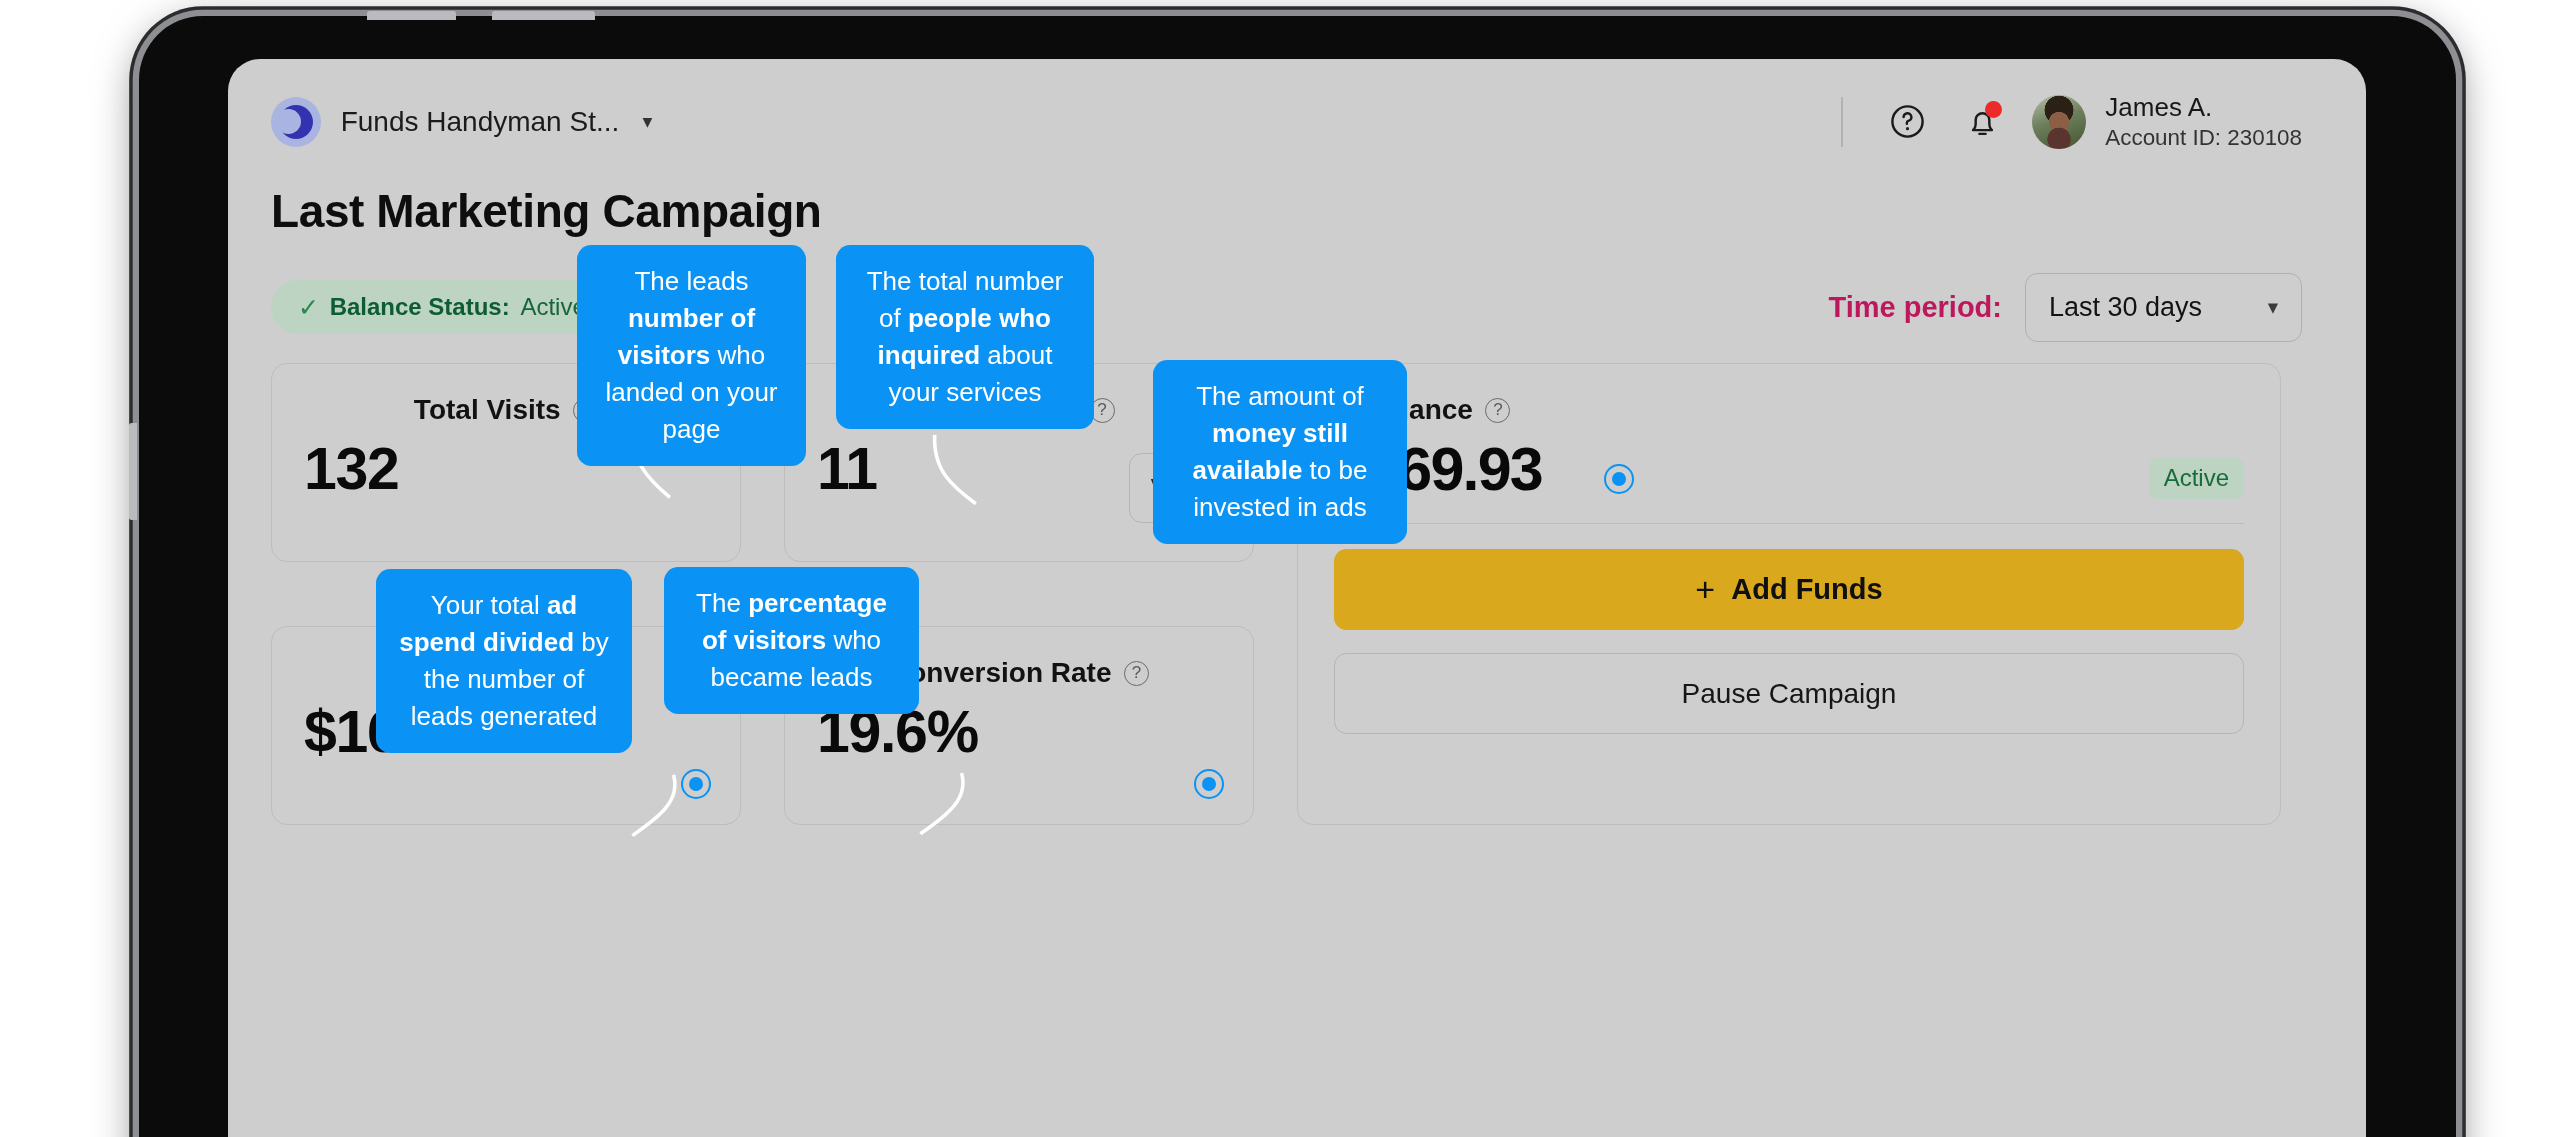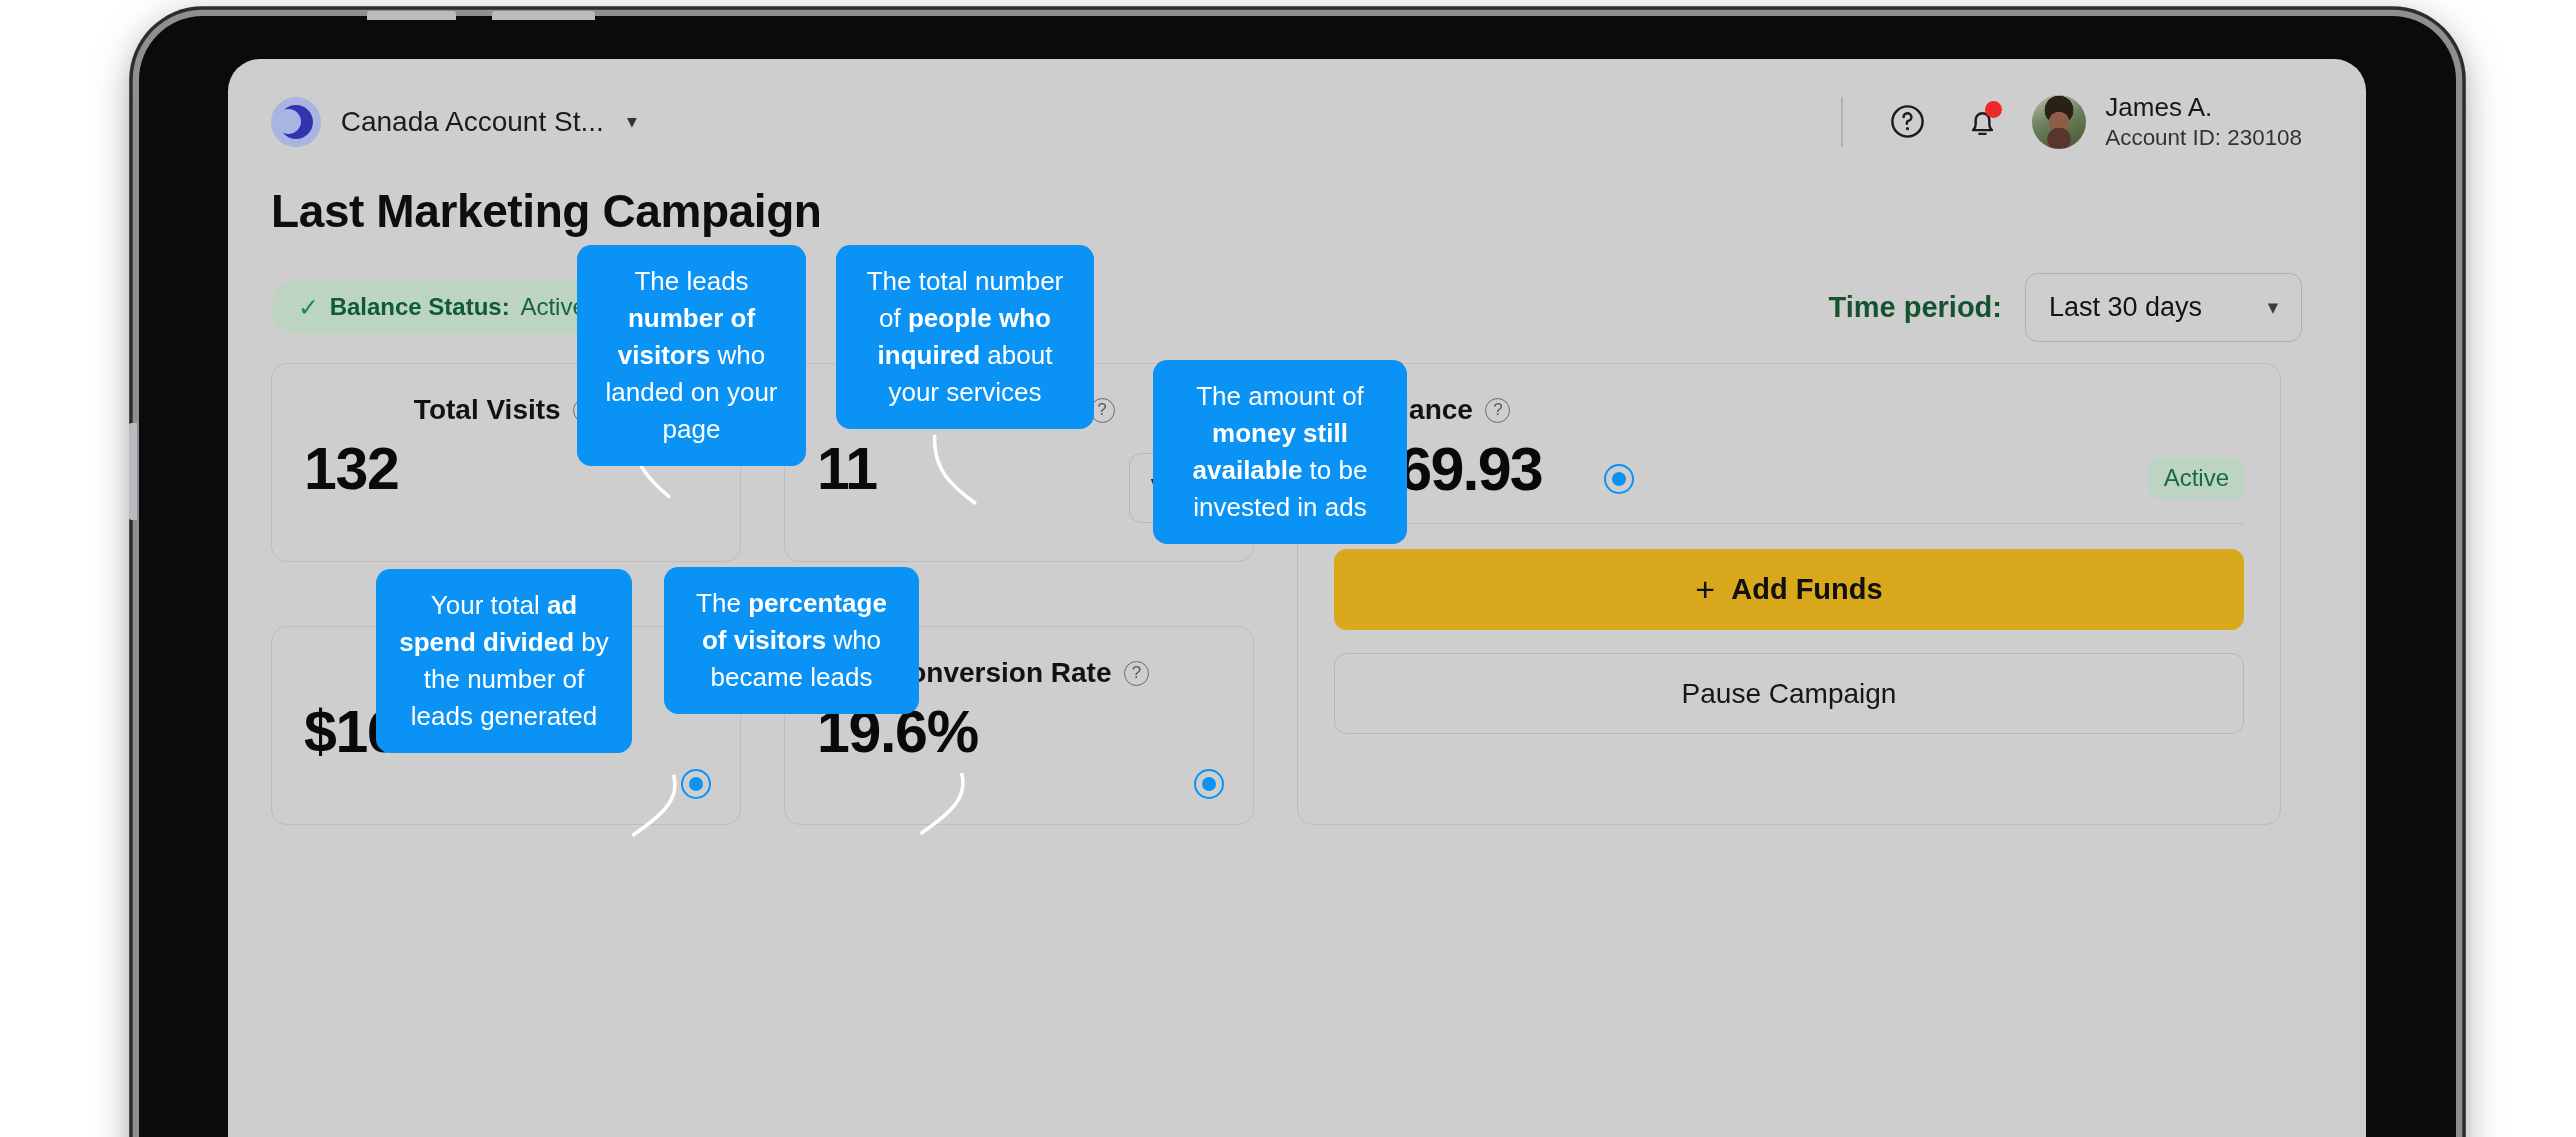--- a/index.html
+++ b/index.html
@@ -108,21 +108,21 @@
   }
   #status-badge {
     background: #bcd4c1; border-radius: 894px; height: 54px;
     display: inline-flex; align-items: center; gap: 10.7px; padding: 0 27px;
     font-size: 24px; color: #16663c;
   }
   #status-badge b { color: #0d5c33; }
   #status-check { font-size: 25px; color: #1f8a4c; }
 
   #time-period-group { display: flex; align-items: center; gap: 23px; }
-  #time-period-label { font-size: 29px; font-weight: bold; color: #14532d; }
+  #time-period-label { font-size: 29px; font-weight: bold; color: #be185d; }
   #time-period-select {
     width: 277px; height: 69px; border: 1.8px solid #b0b0b0; border-radius: 12.5px;
     display: flex; align-items: center; justify-content: space-between;
     padding: 0 23px; font-size: 27px; color: #131313; background: transparent;
   }
   #time-period-chevron { font-size: 20.6px; color: #3b3b3b; }
 
   
   #dash-grid {
     display: grid; margin-top: 23px;
@@ -214,21 +214,21 @@
   <div class="bezel-dot" id="sensor-2"></div>
   <div id="camera-lens"></div>
   <div class="bezel-dot" id="sensor-3"></div>
   <div class="bezel-dot" id="sensor-4"></div>
 
   <div id="app-screen">
 
     <div id="top-bar">
       <div id="brand-cluster">
         <div id="brand-logo"></div>
-        <span id="brand-name">Canada Account St...</span>
+        <span id="brand-name">Funds Handyman St...</span>
         <span id="brand-chevron">▾</span>
       </div>
 
       <div id="account-cluster">
         <div id="top-divider"></div>
 
         <div class="top-icon-btn">
           <svg width="39" height="39" viewBox="0 0 24 24" fill="none">
             <circle cx="12" cy="12" r="9.3" stroke="#1b1b1b" stroke-width="1.5"></circle>
             <path d="M9.6 9.3a2.4 2.4 0 1 1 2.9 2.35c-.6.15-.9.6-.9 1.2v.6" stroke="#1b1b1b" stroke-width="1.5" stroke-linecap="round"></path>

